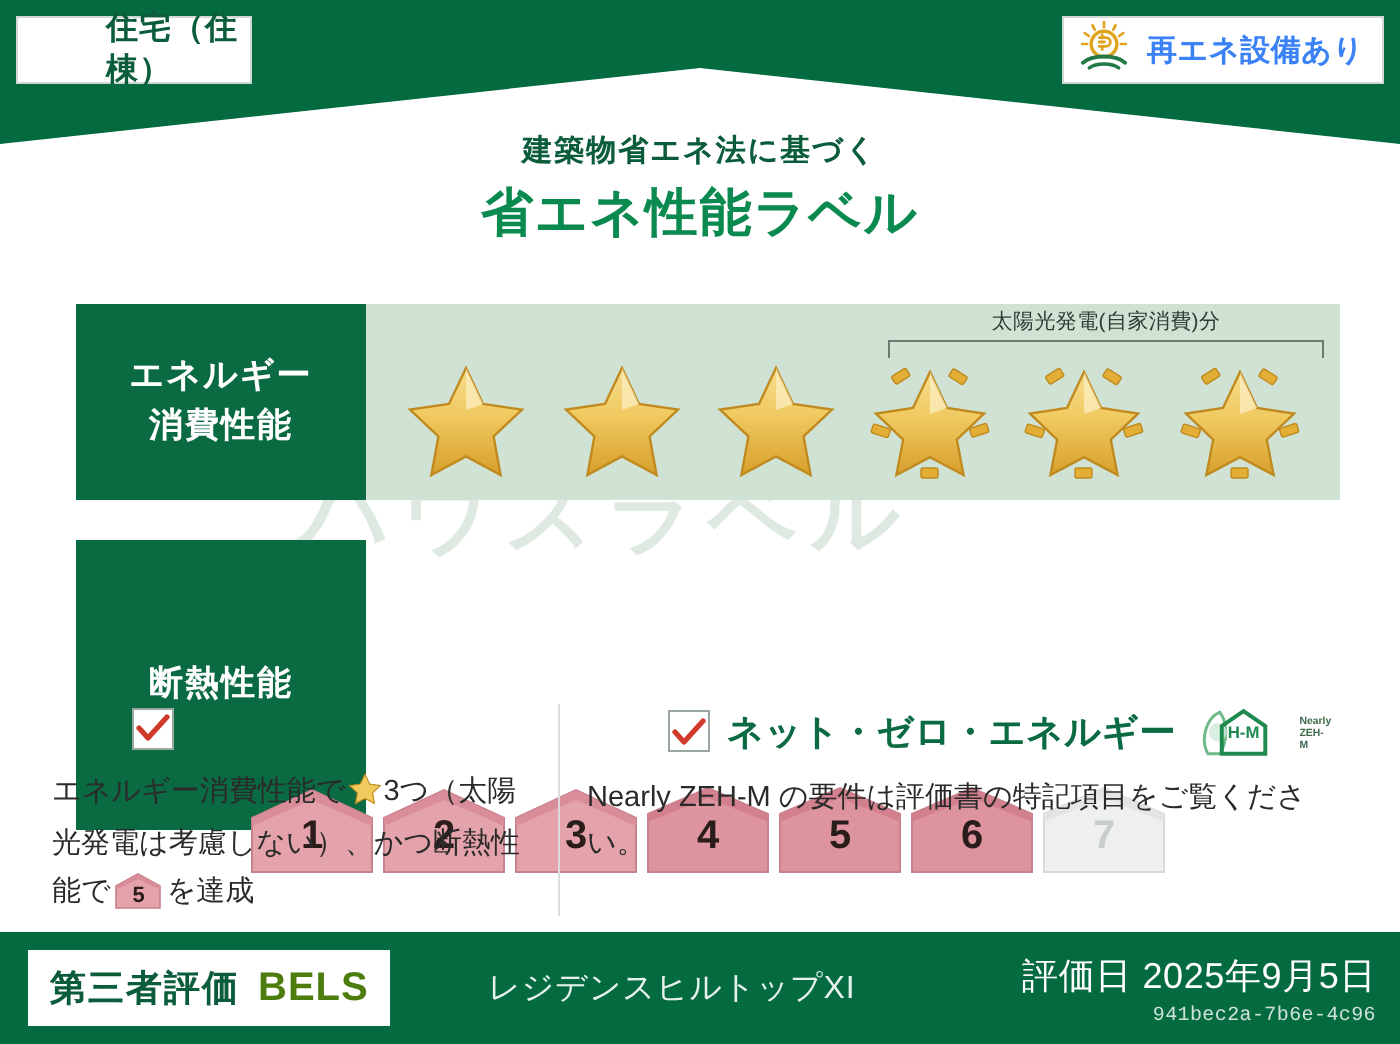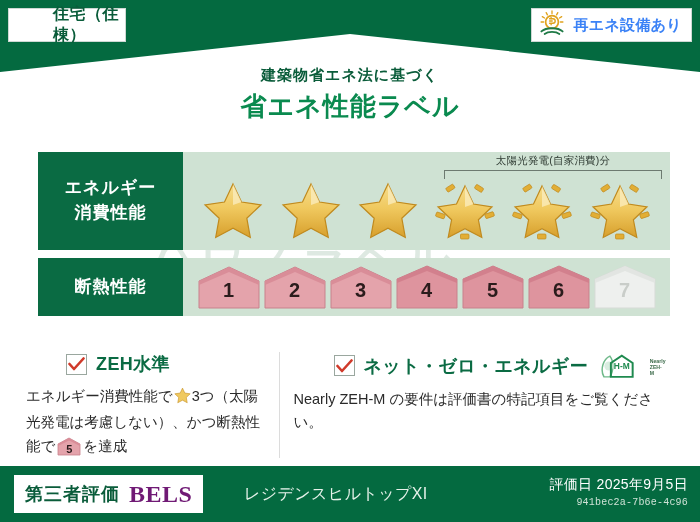--- a/index.html
+++ b/index.html
@@ -42,21 +42,21 @@
   
   .watermark{
     position:absolute;left:150px;top:228px;width:420px;height:62px;
     color:#d9e6dd;font-size:44px;font-weight:bold;letter-spacing:6px;
     z-index:3;pointer-events:none;white-space:nowrap;opacity:.85;
   }
 
   
   .rows{position:absolute;left:38px;right:30px;top:152px;z-index:4;}
   .row{display:flex;align-items:stretch;}
-  .row + .row{margin-top:8px;}
+  .row + .row{margin-top:20px;flex-direction:column;}
   .row-label{
     width:145px;flex:0 0 145px;background:#0a6b43;color:#ffffff;
     display:flex;flex-direction:column;align-items:center;justify-content:center;
     font-weight:bold;font-size:17px;line-height:1.45;letter-spacing:1px;
   }
   .row-body{flex:1;background:#cfe2d3;position:relative;}
 
   .row-energy .row-label,.row-energy .row-body{height:98px;}
   .row-ins .row-label,.row-ins .row-body{height:58px;}
 
@@ -107,26 +107,26 @@
   .zehm-logo{display:inline-flex;align-items:flex-end;gap:13px;margin-left:4px;vertical-align:-7px;}
   .zehm-sub{font-size:5.2px;color:#3c6b4a;font-weight:bold;line-height:1.15;text-align:left;padding-bottom:2px;}
 
   
   .footer{position:absolute;left:0;right:0;bottom:0;height:56px;background:#046A40;z-index:5;}
   .bels-box{
     position:absolute;left:14px;top:9px;height:38px;background:#ffffff;
     display:flex;align-items:center;gap:9px;padding:0 11px;box-sizing:border-box;
   }
   .bels-jp{color:#0a5c3a;font-weight:bold;font-size:18px;letter-spacing:1px;}
-  .bels-en{color:#701a75;font-weight:bold;font-size:24px;letter-spacing:.5px;font-family:Liberation Serif, serif;}
+  .bels-en{color:#4d7c0f;font-weight:bold;font-size:20px;letter-spacing:.5px;}
   .prop-name{
     position:absolute;left:244px;top:18px;color:#e6f2ea;font-size:16px;letter-spacing:.4px;
   }
   .foot-right{position:absolute;right:12px;top:10px;text-align:right;color:#ffffff;}
-  .foot-date{font-size:14px;letter-spacing:.3px;text-align:right;}
+  .foot-date{font-size:18px;letter-spacing:.3px;text-align:right;}
   .foot-id{font-size:10px;color:#cfe2d6;margin-top:3px;letter-spacing:.2px;font-family:"Liberation Mono","DejaVu Sans Mono",monospace;}
 </style>
 </head>
 <body>
 
 <div id="root">
 
   <div class="panel"></div>
 
   <div class="tag-housing">

